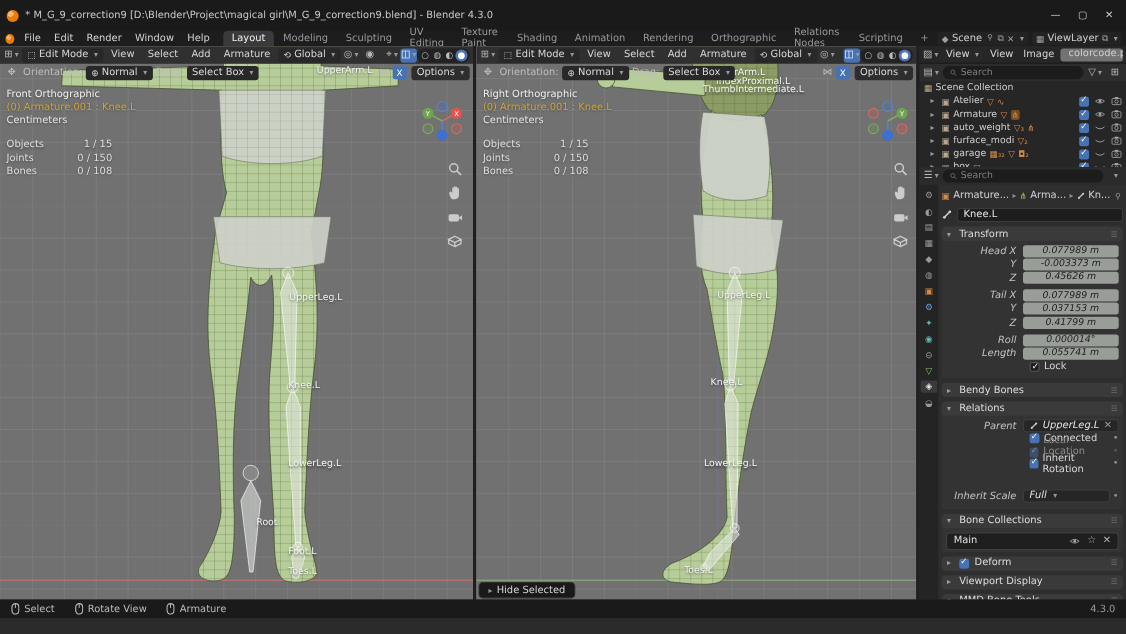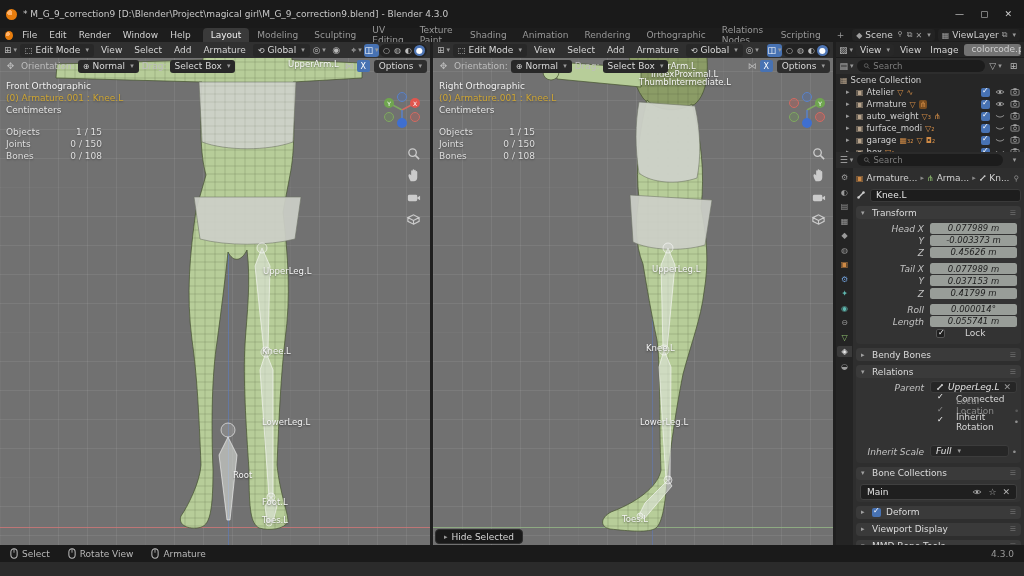--- a/index.html
+++ b/index.html
@@ -131,21 +131,21 @@
   .panel-h { height:13px; display:flex; align-items:center; gap:4px; background:#3a3a3a;
     border-radius:4px; padding:0 5px; color:#dcdcdc; }
   .panel-h .arr { font-size:7px; color:#a0a0a0; width:7px; }
   .panel-h .grip { margin-left:auto; color:#6f6f6f; font-size:7px; }
   .panel-body { padding:3px 4px 5px 4px; }
   .prow { display:flex; align-items:flex-end; height:11.6px; margin-bottom:0.6px;font-style:italic; }
   .plabel { width:70px; text-align:right; padding-right:6px; color:#c3c3c3; white-space:nowrap; }
   .pfield { flex:1; background:#989d98; border-radius:2.5px; height:11px; display:flex;
     align-items:center; justify-content:center; color:#1d1d1d; font-size:8.5px; }
   .gap4 { height:4px; }
-  .chkrow { display:flex; align-items:center; gap:20px; height:11.5px; padding-left:76px; color:#d6d6d6; }
+  .chkrow { display:flex; align-items:center; gap:4px; height:11.5px; padding-left:76px; color:#d6d6d6; }
   .chkrow.dim { color:#8a8a8a;align-items:flex-end; }
   .chkrow .dot { margin-left:auto; color:#8f8f8f; }
   .darksel { flex:1; background:#262626; border:1px solid #3c3c3c; border-radius:3px; height:12px;
     display:flex; align-items:center; gap:4px; padding:0 5px; color:#e2e2e2; }
   .bc-box { margin:2px 2px 0 2px; background:#1f1f1f; border:1px solid #404040; border-radius:3px; }
   .bc-row { height:14px; display:flex; align-items:center; gap:5px; padding:0 6px; color:#e0e0e0; }
   .bc-row .ric { margin-left:auto; display:flex; gap:6px; color:#b5b5b5; }
   .boneic { width:10px; height:10px; color:#cccccc; }
 
   

